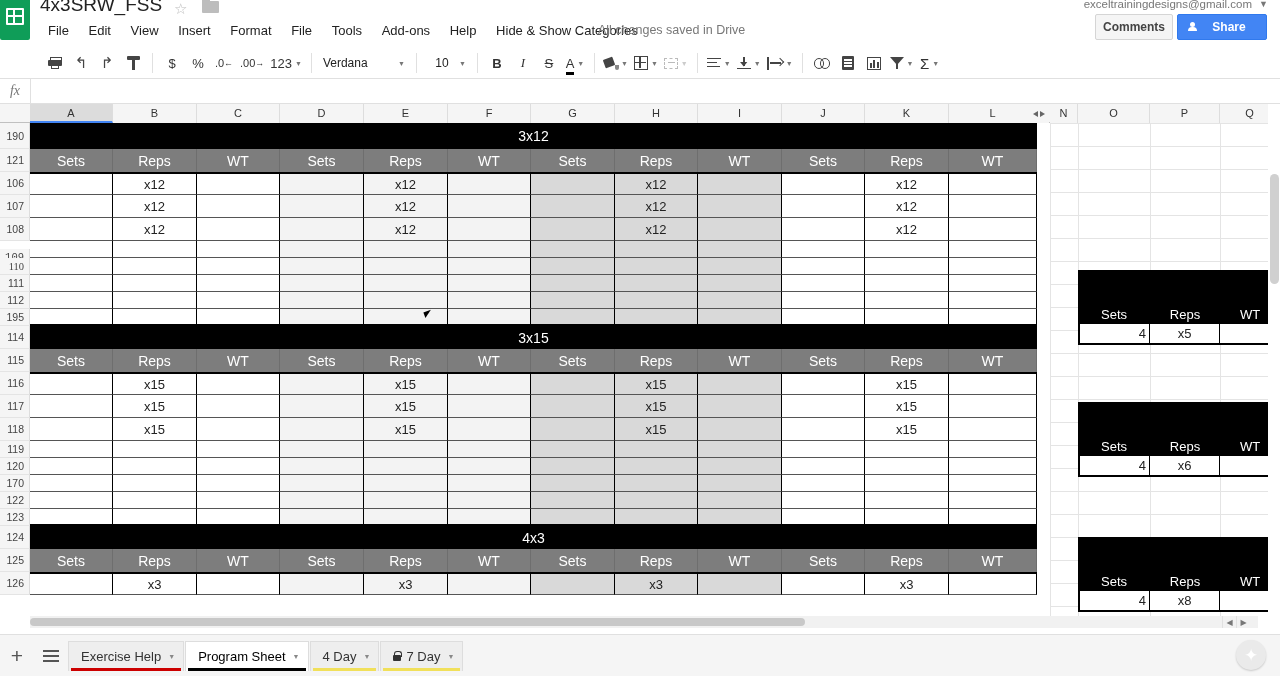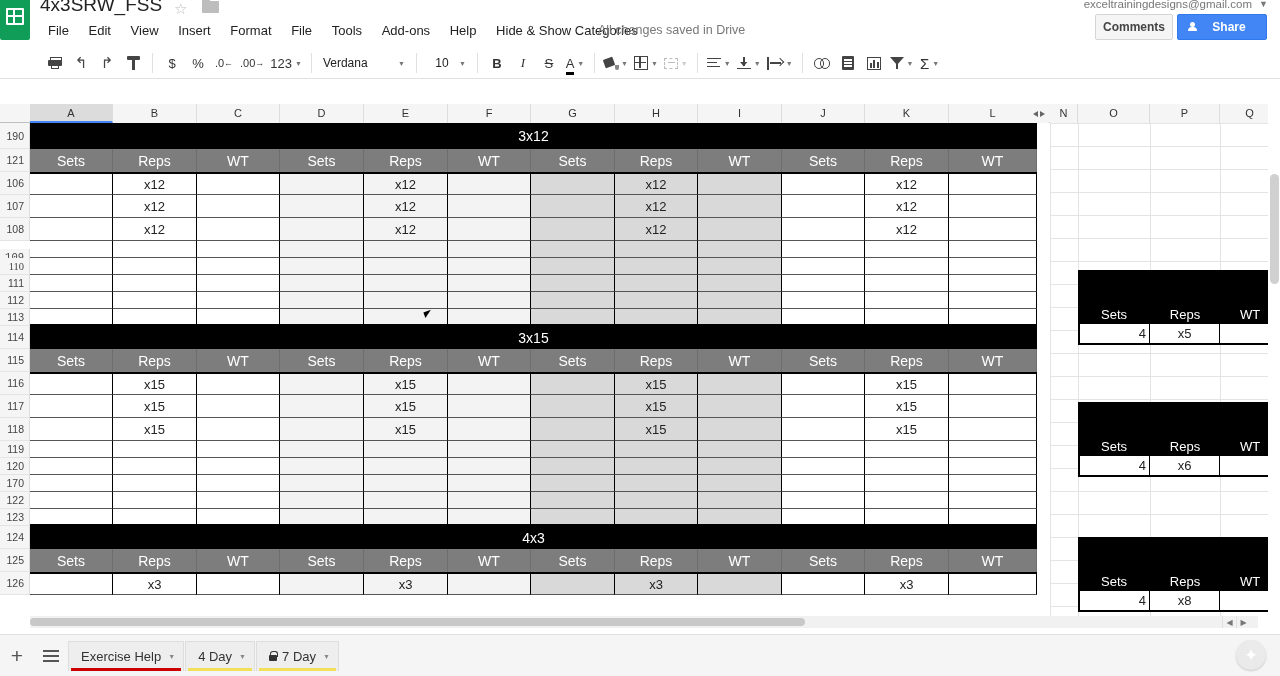--- a/index.html
+++ b/index.html
@@ -440,20 +440,25 @@
           <span class="i-filter"></span>
           <span class="caret">▼</span>
         </div>
       <div class="tbitem" style="font-size:15px">
         <span>Σ</span>
           <span class="caret">▼</span>
       </div>
     </div>
   </div>
 
+  <div class="fxbar">
+    <div class="fx-label">fx</div>
+    <div class="fx-divider"></div>
+    <div class="fx-input"></div>
+  </div>
 
   <div class="grid-wrap">
     <div class="corner-box"></div>
     <div class="colhead-row" id="colheads">
         <div class="colhead sel" style="left: 30px; width: 83px;">A</div>
         <div class="colhead" style="left: 113px; width: 84px;">B</div>
         <div class="colhead" style="left: 197px; width: 83px;">C</div>
         <div class="colhead" style="left: 280px; width: 84px;">D</div>
         <div class="colhead" style="left: 364px; width: 84px;">E</div>
         <div class="colhead" style="left: 448px; width: 83px;">F</div>
@@ -475,21 +480,21 @@
     <div id="rowheads">
         <div class="rowhead" style="top: 19px; height: 26px;">190</div>
         <div class="rowhead" style="top: 45px; height: 23px;">121</div>
         <div class="rowhead" style="top: 68px; height: 23px;">106</div>
         <div class="rowhead" style="top: 91px; height: 23px;">107</div>
         <div class="rowhead" style="top: 114px; height: 23px;">108</div>
         <div class="rowhead" style="top: 145px; height: 17px; font-family: Liberation Mono, monospace;">109</div>
         <div class="rowhead" style="top: 154px; height: 17px; font-family: Liberation Serif, serif;">110</div>
         <div class="rowhead" style="top: 171px; height: 17px;">111</div>
         <div class="rowhead" style="top: 188px; height: 17px;">112</div>
-        <div class="rowhead" style="top: 205px; height: 17px;">113</div>
+        <div class="rowhead" style="top: 205px; height: 17px;">195</div>
         <div class="rowhead" style="top: 222px; height: 23px;">114</div>
         <div class="rowhead" style="top: 245px; height: 23px;">115</div>
         <div class="rowhead" style="top: 268px; height: 23px;">116</div>
         <div class="rowhead" style="top: 291px; height: 23px;">117</div>
         <div class="rowhead" style="top: 314px; height: 23px;">118</div>
         <div class="rowhead" style="top: 337px; height: 17px;">119</div>
         <div class="rowhead" style="top: 354px; height: 17px;">120</div>
         <div class="rowhead" style="top: 371px; height: 17px;">170</div>
         <div class="rowhead" style="top: 388px; height: 17px;">122</div>
         <div class="rowhead" style="top: 405px; height: 17px;">123</div>
@@ -819,20 +824,25 @@
         <i></i>
         <i></i>
         <i></i>
       </div>
     <div id="tabs" style="display:flex;align-items:flex-end;height:30px">
         <div class="tab">
           <span>Exercise Help</span>
           <span class="tcaret">▼</span>
           <span class="underline" style="background: rgb(204, 0, 0);"></span>
         </div>
+        <div class="tab active">
+          <span>Program Sheet</span>
+          <span class="tcaret">▼</span>
+          <span class="underline" style="background: rgb(0, 0, 0);"></span>
+        </div>
         <div class="tab">
           <span>4 Day</span>
           <span class="tcaret">▼</span>
           <span class="underline" style="background: rgb(241, 224, 90);"></span>
         </div>
         <div class="tab">
           <span class="lock-glyph"></span>
           <span>7 Day</span>
           <span class="tcaret">▼</span>
           <span class="underline" style="background: rgb(241, 224, 90);"></span>

